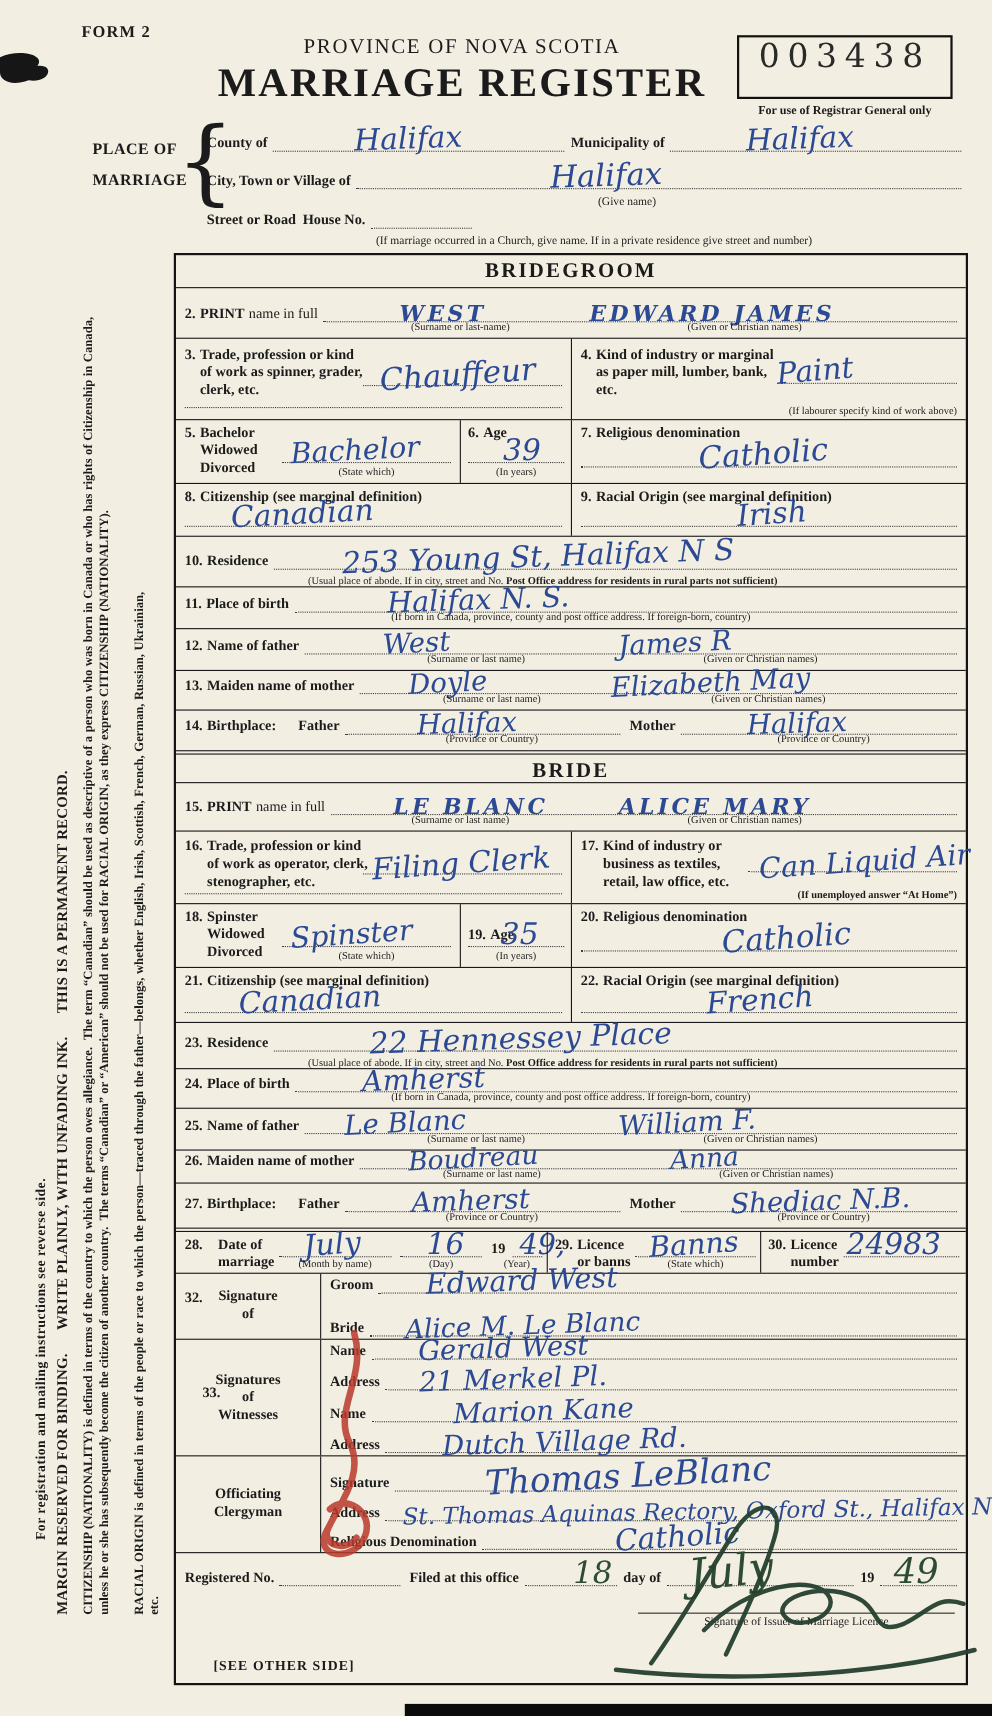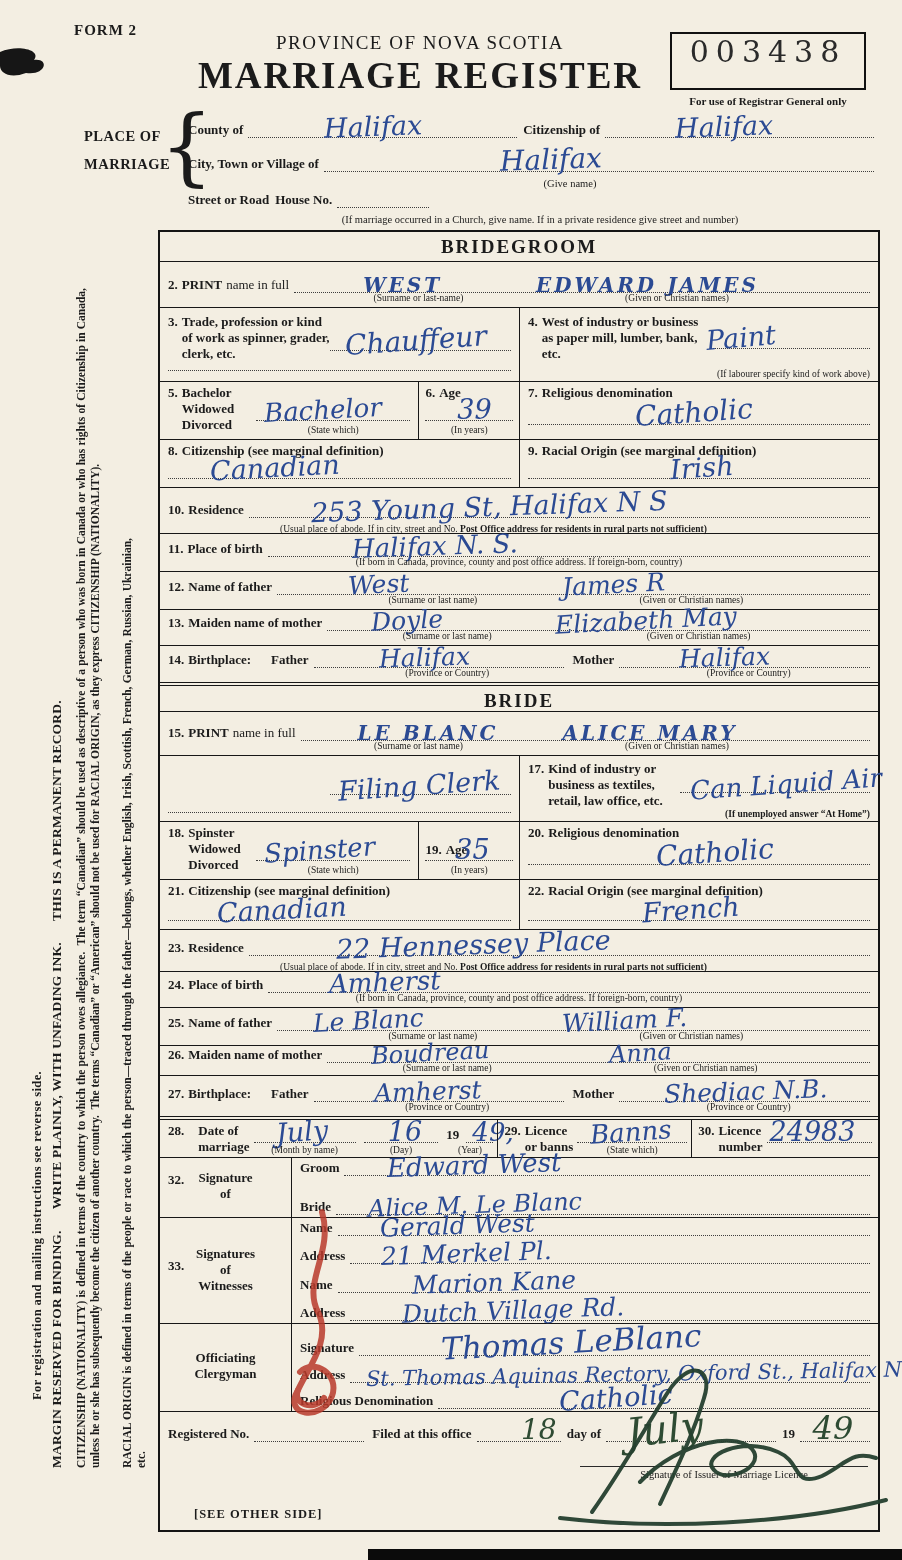--- a/index.html
+++ b/index.html
@@ -51,21 +51,21 @@
 
 <div class="abs lbl" style="left:84px;top:128px;font-size:14.5px;letter-spacing:.5px">PLACE OF</div>
 <div class="abs lbl" style="left:84px;top:156px;font-size:14.5px;letter-spacing:.5px">MARRIAGE</div>
 <div class="abs" style="left:160px;top:104px;font-size:84px;line-height:1;font-family:'DejaVu Serif',serif">{</div>
 
 <div class="abs ifield" style="left:188px;top:122px;width:686px;padding:0">
   <span class="lbl">County of</span>
   <span class="fill">
     <span class="hw" style="left:28%;font-size:27px;transform:rotate(-2deg)">Halifax</span>
   </span>
-  <span class="lbl" style="margin-left:6px">Citizenship of</span>
+  <span class="lbl" style="margin-left:6px">Municipality of</span>
   <span class="fill">
     <span class="hw" style="left:26%;font-size:27px;transform:rotate(-2deg)">Halifax</span>
   </span>
 </div>
 
 <div class="abs ifield" style="left:188px;top:156px;width:686px;padding:0">
   <span class="lbl">City, Town or Village of</span>
   <span class="fill">
     <span class="hw" style="left:32%;font-size:28px;transform:rotate(-2deg)">Halifax</span>
   </span>
@@ -109,21 +109,21 @@
         <span class="num">3.</span>
         <span class="lbl" style="margin-left:4px;width:150px">Trade, profession or kind of work as spinner, grader, clerk, etc.</span>
       </div>
       <div class="dotabs" style="left:170px;right:8px;bottom:30px"></div>
       <div class="dotabs" style="left:8px;right:8px;bottom:10px"></div>
       <span class="hw" style="position:absolute;left:185px;bottom:26px;font-size:28px;transform:rotate(-4deg)">Chauffeur</span>
     </div>
     <div class="c" style="width:50%">
       <div style="position:absolute;left:8px;top:6px;display:flex">
         <span class="num">4.</span>
-        <span class="lbl" style="margin-left:4px;width:170px">West of industry or business as paper mill, lumber, bank, etc.</span>
+        <span class="lbl" style="margin-left:4px;width:170px">Kind of industry or marginal as paper mill, lumber, bank, etc.</span>
       </div>
       <div class="dotabs" style="left:190px;right:8px;bottom:32px"></div>
       <span class="hw" style="position:absolute;left:52%;bottom:30px;font-size:27px;transform:rotate(-5deg)">Paint</span>
       <div class="note" style="position:absolute;left:0;right:8px;bottom:2px;text-align:right">(If labourer specify kind of work above)</div>
     </div>
   </div>
 
   <div class="fr" style="height:58px">
     <div class="c" style="width:36%">
       <div style="position:absolute;left:8px;top:3px;display:flex">
@@ -278,20 +278,24 @@
       </div>
       <div class="n2row">
         <span class="note" style="left:36%">(Surname or last name)</span>
         <span class="note" style="left:72%">(Given or Christian names)</span>
       </div>
     </div>
   </div>
 
   <div class="fr" style="height:66px">
     <div class="c" style="width:50%">
+      <div style="position:absolute;left:8px;top:5px;display:flex">
+        <span class="num">16.</span>
+        <span class="lbl" style="margin-left:4px;width:150px">Trade, profession or kind of work as operator, clerk, stenographer, etc.</span>
+      </div>
       <div class="dotabs" style="left:170px;right:8px;bottom:26px"></div>
       <div class="dotabs" style="left:8px;right:8px;bottom:8px"></div>
       <span class="hw" style="position:absolute;left:178px;bottom:22px;font-size:27px;transform:rotate(-4deg)">Filing   Clerk</span>
     </div>
     <div class="c" style="width:50%">
       <div style="position:absolute;left:8px;top:5px;display:flex">
         <span class="num">17.</span>
         <span class="lbl" style="margin-left:4px;width:140px">Kind of industry or business as textiles, retail, law office, etc.</span>
       </div>
       <div class="dotabs" style="left:160px;right:8px;bottom:28px"></div>
@@ -511,21 +515,21 @@
         <span class="lbl">Bride</span>
         <span class="fill">
           <span class="hw" style="left:6%;font-size:24px;transform:rotate(-2deg)">Alice  M.  Le Blanc</span>
         </span>
       </div>
     </div>
   </div>
 
   <div class="fr" style="height:106px">
     <div class="sideL">
-      <span class="num" style="position:absolute;left:8px;top:40px">33.</span>
+      <span class="num" style="position:absolute;left:24px;top:40px">33.</span>
       <div style="text-align:center;padding-top:28px">
         <div class="lbl">Signatures</div>
         <div class="lbl">of</div>
         <div class="lbl">Witnesses</div>
       </div>
     </div>
     <div class="sideR">
       <div class="srow">
         <span class="lbl">Name</span>
         <span class="fill">

